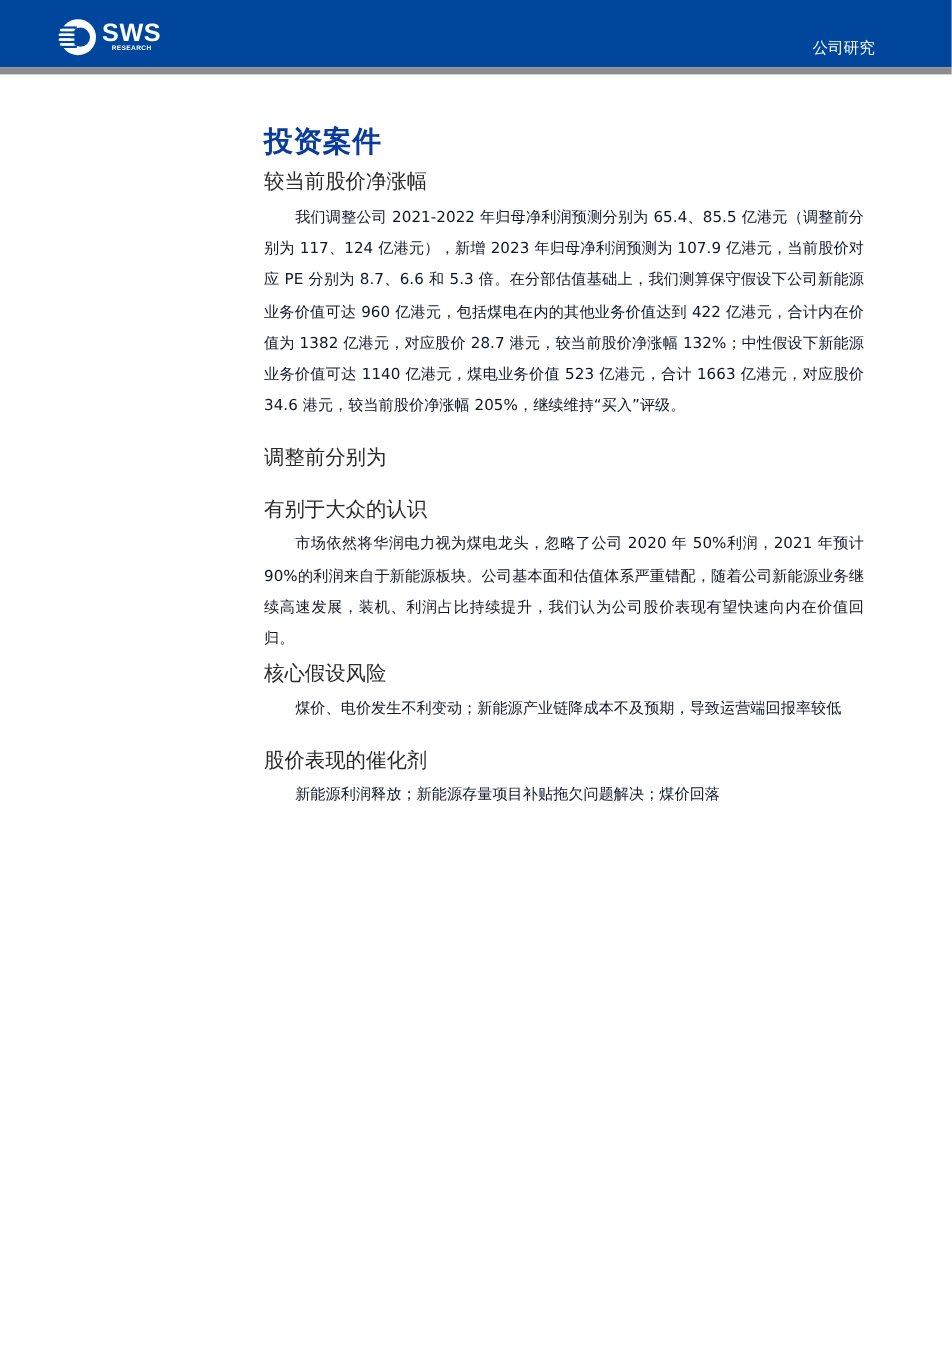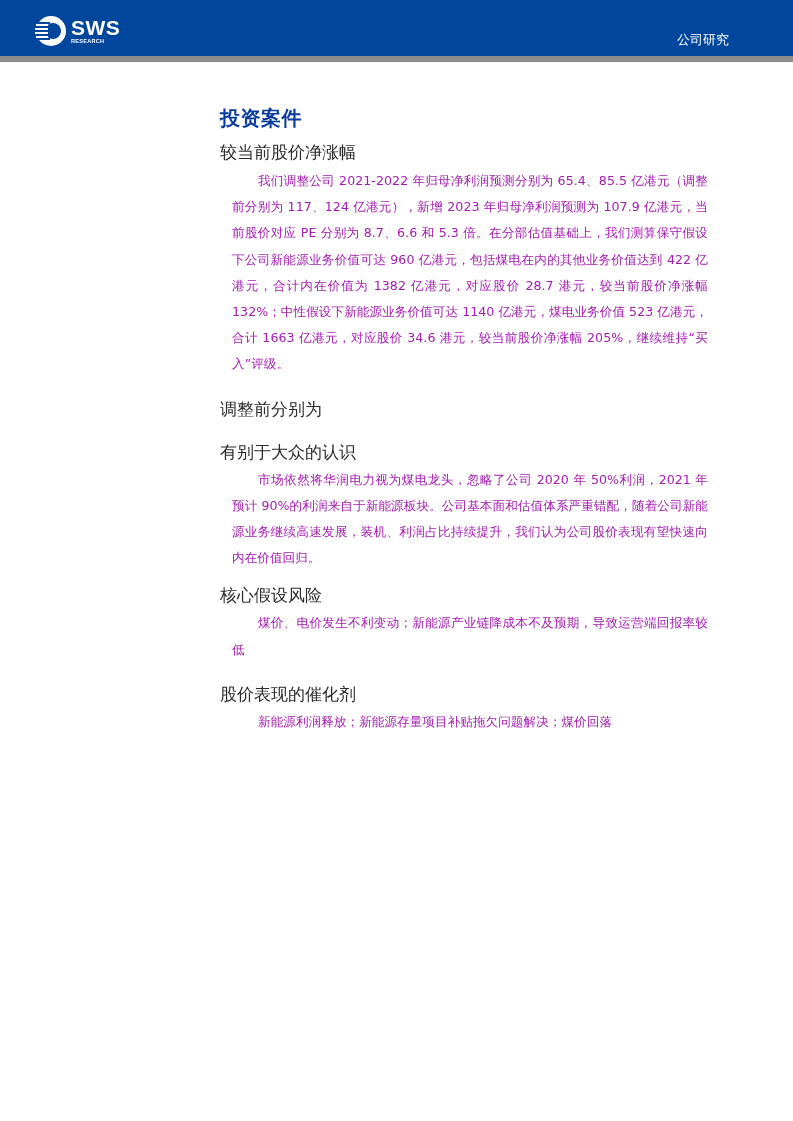--- a/index.html
+++ b/index.html
@@ -6,38 +6,38 @@
   body {
     width: 793px; height: 1121px; background: #ffffff; position: relative; overflow: hidden;
     font-family: "DejaVu Sans", "Liberation Sans", sans-serif; color: #333333;
   }
   .header {
     position: absolute; left: 0; top: 0; width: 793px; height: 56px; background: #00469c;
   }
   .header-bar {
     position: absolute; left: 0; top: 56px; width: 793px; height: 6px; background: #8c8c8c;
   }
-  .logo { position: absolute; left: 34px; top: 14px; height: 34px; display: flex; align-items: center; }
+  .logo { position: absolute; left: 48px; top: 14px; height: 34px; display: flex; align-items: center; text-align: center; }
   .logo-mark { width: 34px; height: 34px; position: relative; }
   .logo-text { margin-left: 3px; display: flex; flex-direction: column; line-height: 1; color: #fff; }
   .logo-sws { font-family: "Liberation Sans", sans-serif; font-weight: bold; font-size: 21px; letter-spacing: 0.5px; }
   .logo-sub { font-family: "Liberation Sans", sans-serif; font-weight: bold; font-size: 5.5px; letter-spacing: 0.3px; margin-top: 1px; }
   .header-label {
     position: absolute; right: 64px; top: 31px; color: #ffffff; font-size: 13px;
   }
   .content { position: absolute; left: 220px; top: 100px; width: 500px; }
   .page-title {
-    color: #0a3c9e; font-size: 20px; font-weight: bold; margin: 0; height: 36px; line-height: 36px;
+    color: #0a3c9e; font-size: 24px; font-weight: bold; margin: 0; height: 36px; line-height: 36px;
     letter-spacing: 0.5px;
   }
   .section-heading {
     font-size: 17px; color: #2b2b2b; margin: 0; line-height: 24px; font-weight: normal;
   }
   .para {
-    font-size: 12.6px; line-height: 26.2px; color: #a21caf; margin: 12px; text-indent: 26px; text-align: justify;
+    font-size: 12.6px; line-height: 26.2px; color: #0f172a; margin: 0; text-indent: 26px; text-align: justify;
     letter-spacing: 0.05px;
   }
   .sec { margin-top: 0; }
 </style>
 </head>
 <body>
 
 <div class="header">
   <div class="logo">
     <div class="logo-mark">

